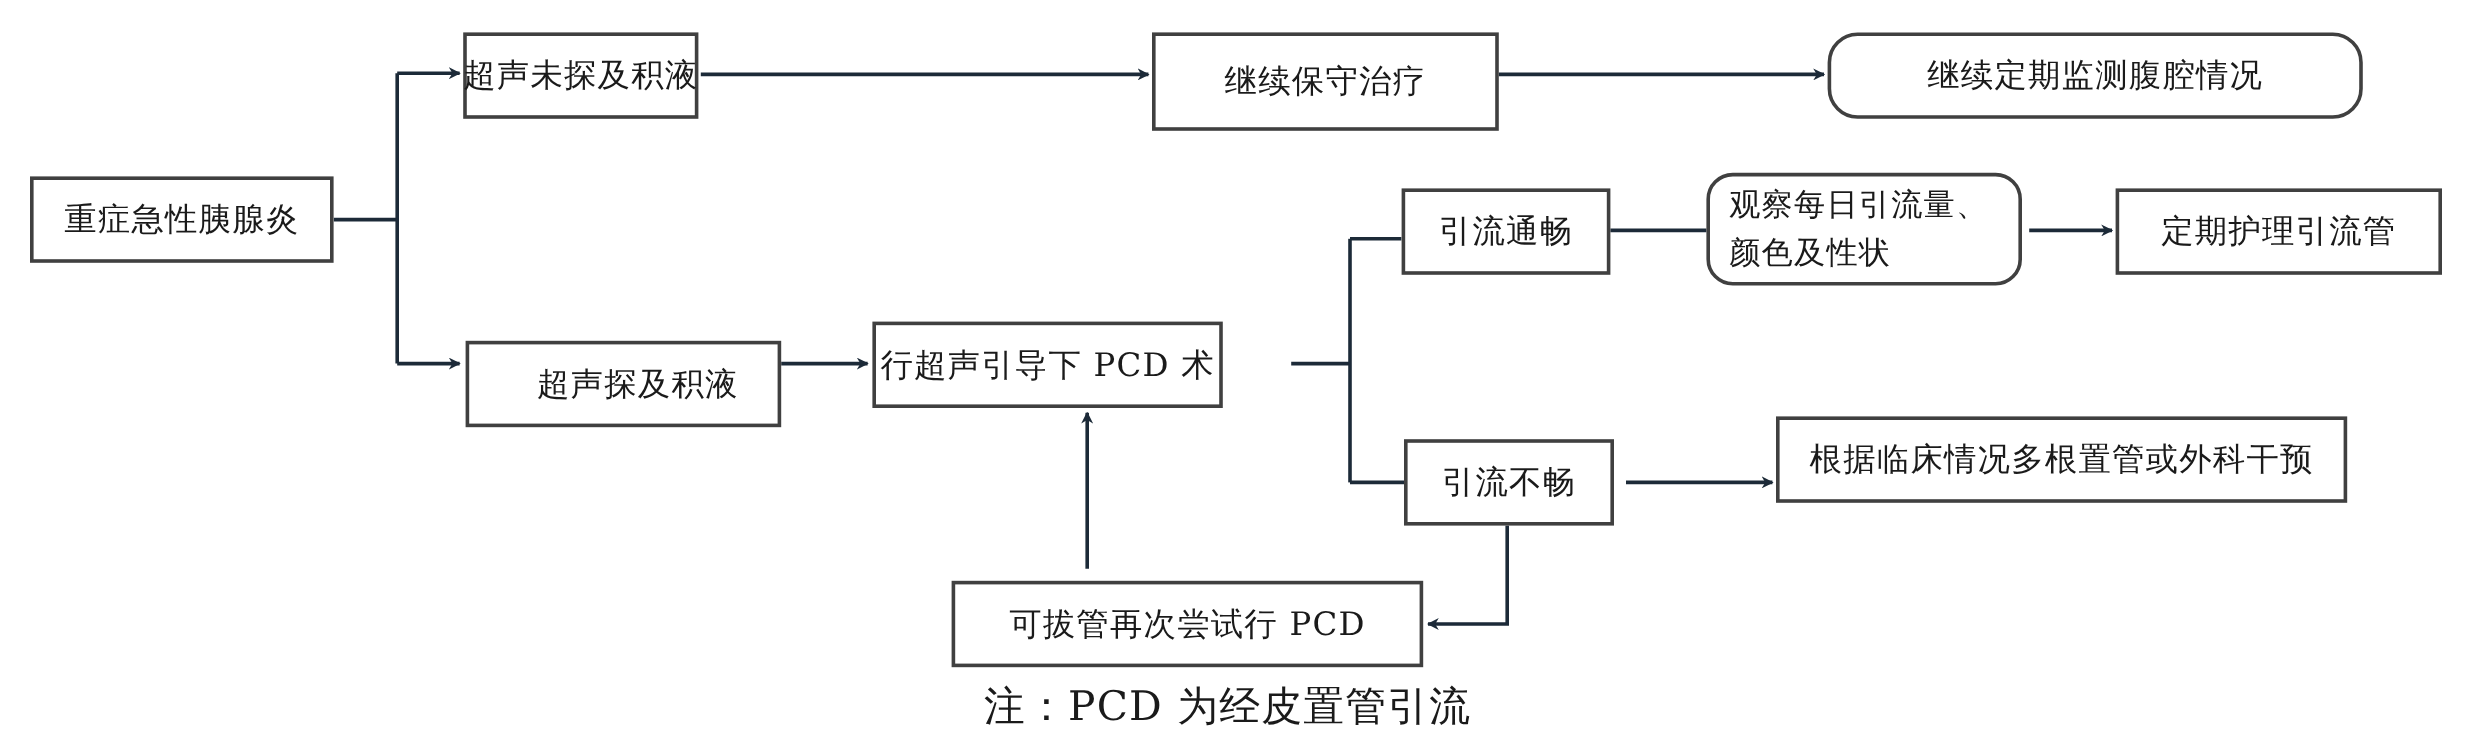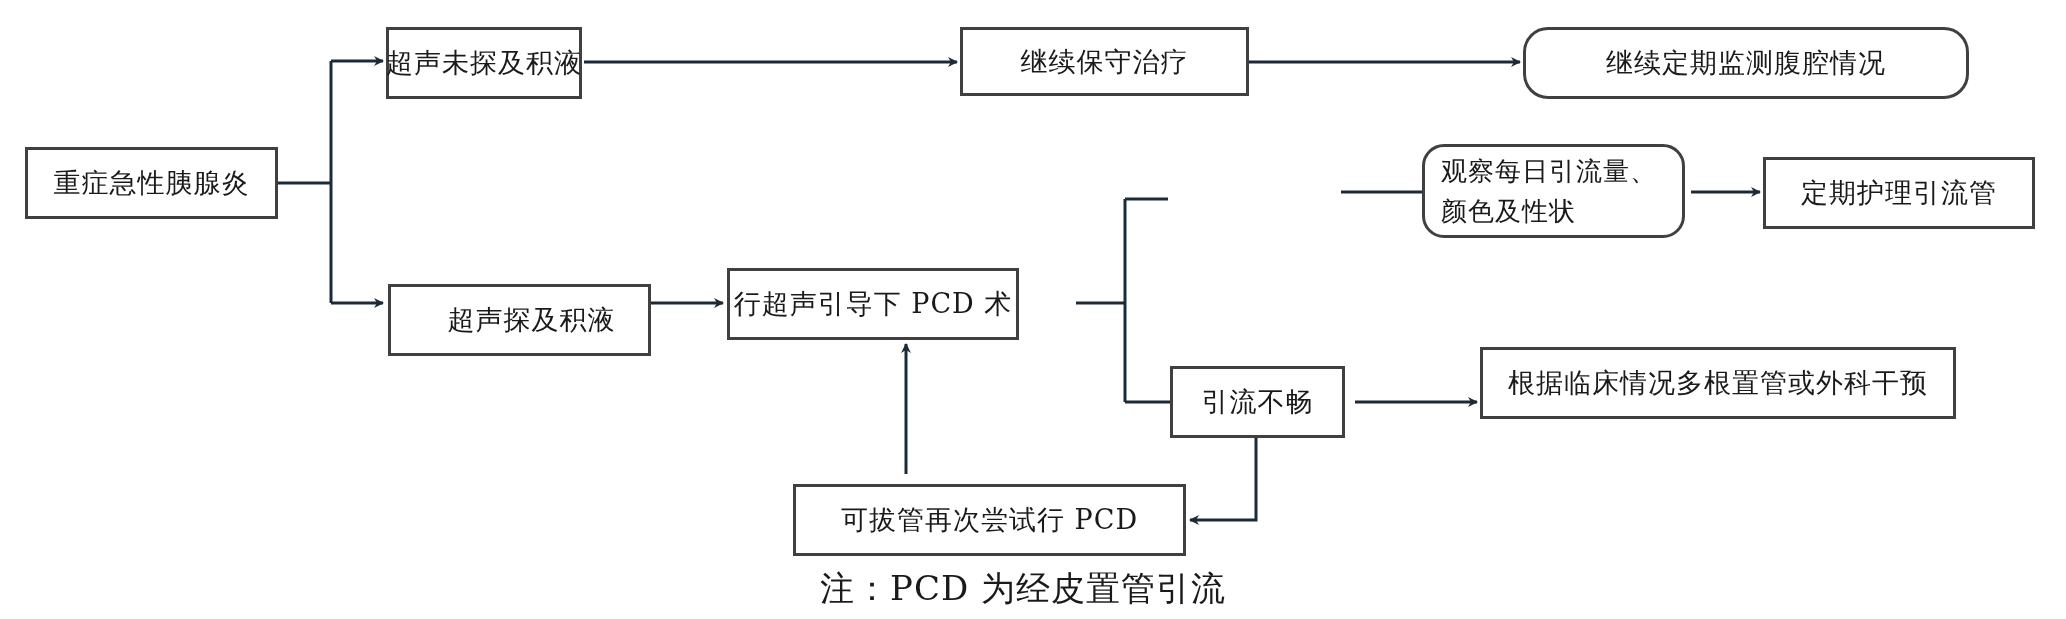--- a/index.html
+++ b/index.html
@@ -60,36 +60,39 @@
   </svg>
 
   <div class="node" style="left:25px; top:147px; width:253px; height:72px;">
     <span>重症急性胰腺炎</span>
   </div>
 
   <div class="node" style="left:386px; top:27px; width:196px; height:72px;">
     <span>超声未探及积液</span>
   </div>
 
-  <div class="node" style="left:960px; top:27px; width:289px; height:69px;">
+  <div class="node" style="left:960px; top:27px; width:289px; height:82px;">
     <span>继续保守治疗</span>
   </div>
 
   <div class="node" style="left:1523px; top:27px; width:446px; height:72px;border-radius:25px;">
     <span>继续定期监测腹腔情况</span>
   </div>
 
   <div class="node" style="left:388px; top:284px; width:263px; height:72px;padding-left:24px;">
     <span>超声探及积液</span>
   </div>
 
   <div class="node" style="left:727px; top:268px; width:292px; height:72px;">
     <span>行超声引导下 PCD 术</span>
   </div>
 
+  <div class="node" style="left:1168px; top:157px; width:174px; height:72px;">
+    <span>引流通畅</span>
+  </div>
 
   <div class="node left" style="left:1422px; top:144px; width:263px; height:94px;border-radius:22px;">
     <span style="display:block; width:236px;">观察每日引流量、颜色及性状</span>
   </div>
 
   <div class="node" style="left:1763px; top:157px; width:272px; height:72px;">
     <span>定期护理引流管</span>
   </div>
 
   <div class="node" style="left:1170px; top:366px; width:175px; height:72px;">

